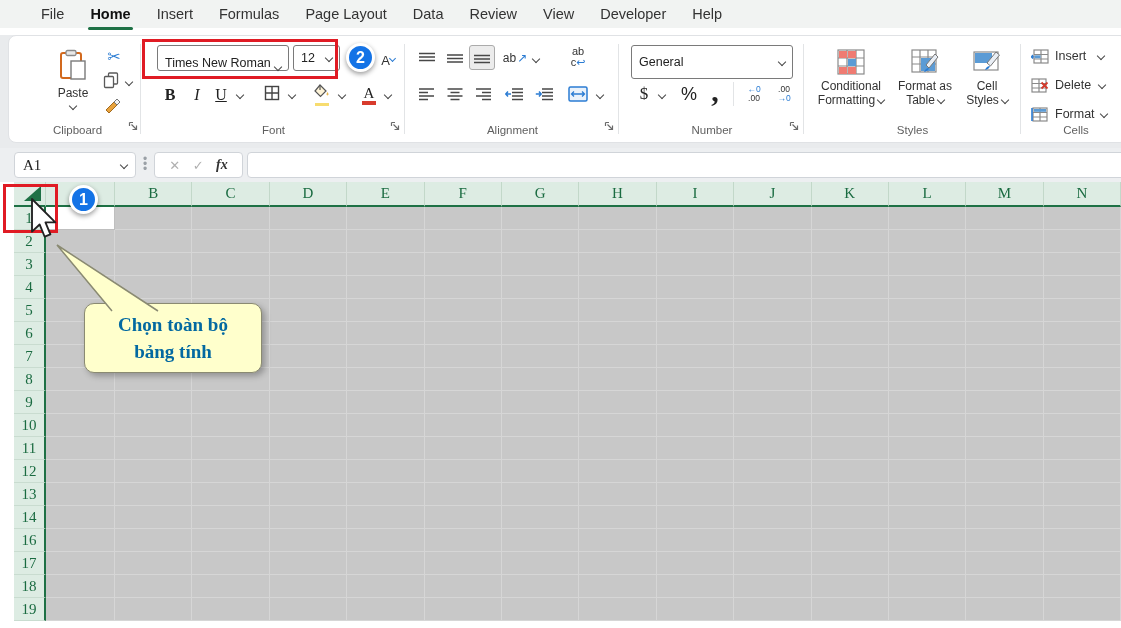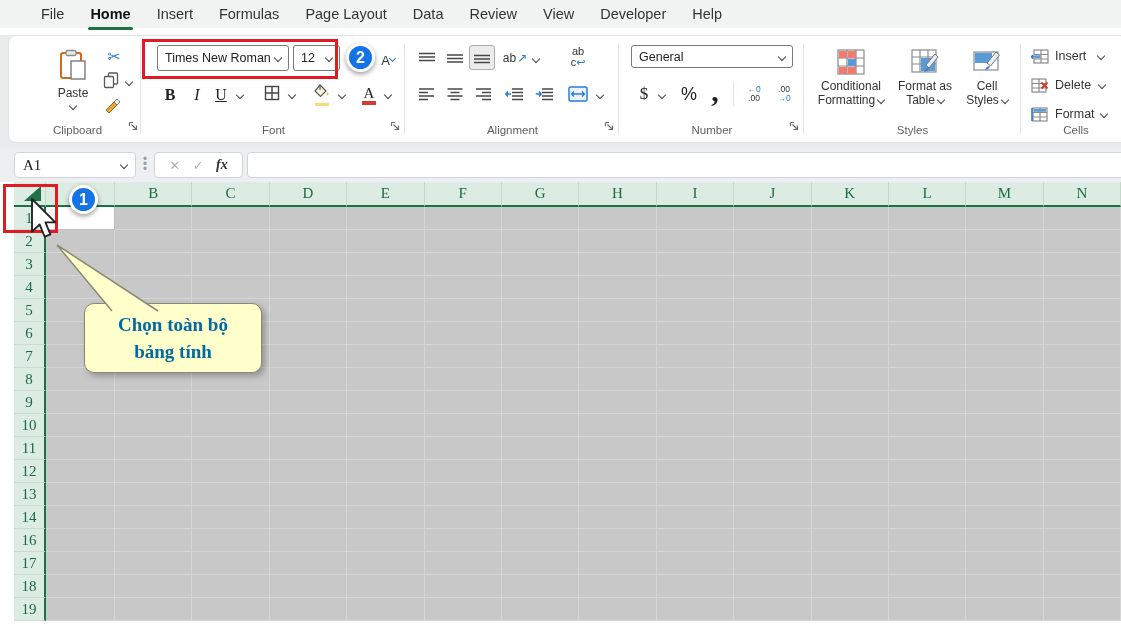--- a/index.html
+++ b/index.html
@@ -136,21 +136,21 @@
     <span class="glabel">Clipboard</span>
     <span class="dlg" style="right:2px;">
       <svg width="10" height="10" viewBox="0 0 10 10">
             <path d="M1.5 1.5 H5 M1.5 1.5 V5 M3.5 3.5 L8 8 M8.5 4.5 V8.5 H4.5" fill="none" stroke="#6a6a6a" stroke-width="1.2"></path>
           </svg>
     </span>
   </div>
   <div class="gsep" style="left:131px;"></div>
 
   <div class="rgroup" style="left:134px; width:261px;">
-    <div class="combo" style="left:14px; top:9px; width:132px; height:26px;">
+    <div class="combo" style="left:14px; top:9px; width:132px; height:26px;align-items:flex-end;">
       <span class="cx">Times New Roman</span>
       <span class="chev"></span>
     </div>
     <div class="combo" style="left:150px; top:9px; width:47px; height:26px;">
       <span class="cx">12</span>
       <span class="chev"></span>
     </div>
     <div class="ibtn" style="left:202px; top:10px; width:26px; height:24px;">
       <span style="font-size:17px; color:#333;">A</span>
       <span class="chev up" style="border-color:#2b7cd3; width:5px; height:5px; margin-bottom:10px;"></span>
@@ -265,21 +265,21 @@
     <span class="glabel">Alignment</span>
     <span class="dlg" style="right:4px;">
       <svg width="10" height="10" viewBox="0 0 10 10">
             <path d="M1.5 1.5 H5 M1.5 1.5 V5 M3.5 3.5 L8 8 M8.5 4.5 V8.5 H4.5" fill="none" stroke="#6a6a6a" stroke-width="1.2"></path>
           </svg>
     </span>
   </div>
   <div class="gsep" style="left:609px;"></div>
 
   <div class="rgroup" style="left:612px; width:182px;">
-    <div class="combo" style="left:10px; top:9px; width:162px; height:23px;">
+    <div class="combo" style="left:10px; top:9px; width:162px; height:34px;">
       <span class="cx">General</span>
       <span class="chev"></span>
     </div>
     <div class="ibtn" style="left:14px; top:46px; width:18px; height:24px;">
       <span style="font-size:17px; font-family:'Liberation Serif',serif; color:#222;">$</span>
     </div>
     <span class="chev" style="position:absolute; left:38px; top:56px;"></span>
     <div class="ibtn" style="left:56px; top:46px; width:24px; height:24px;">
       <span style="font-size:18px; color:#222;">%</span>
     </div>

